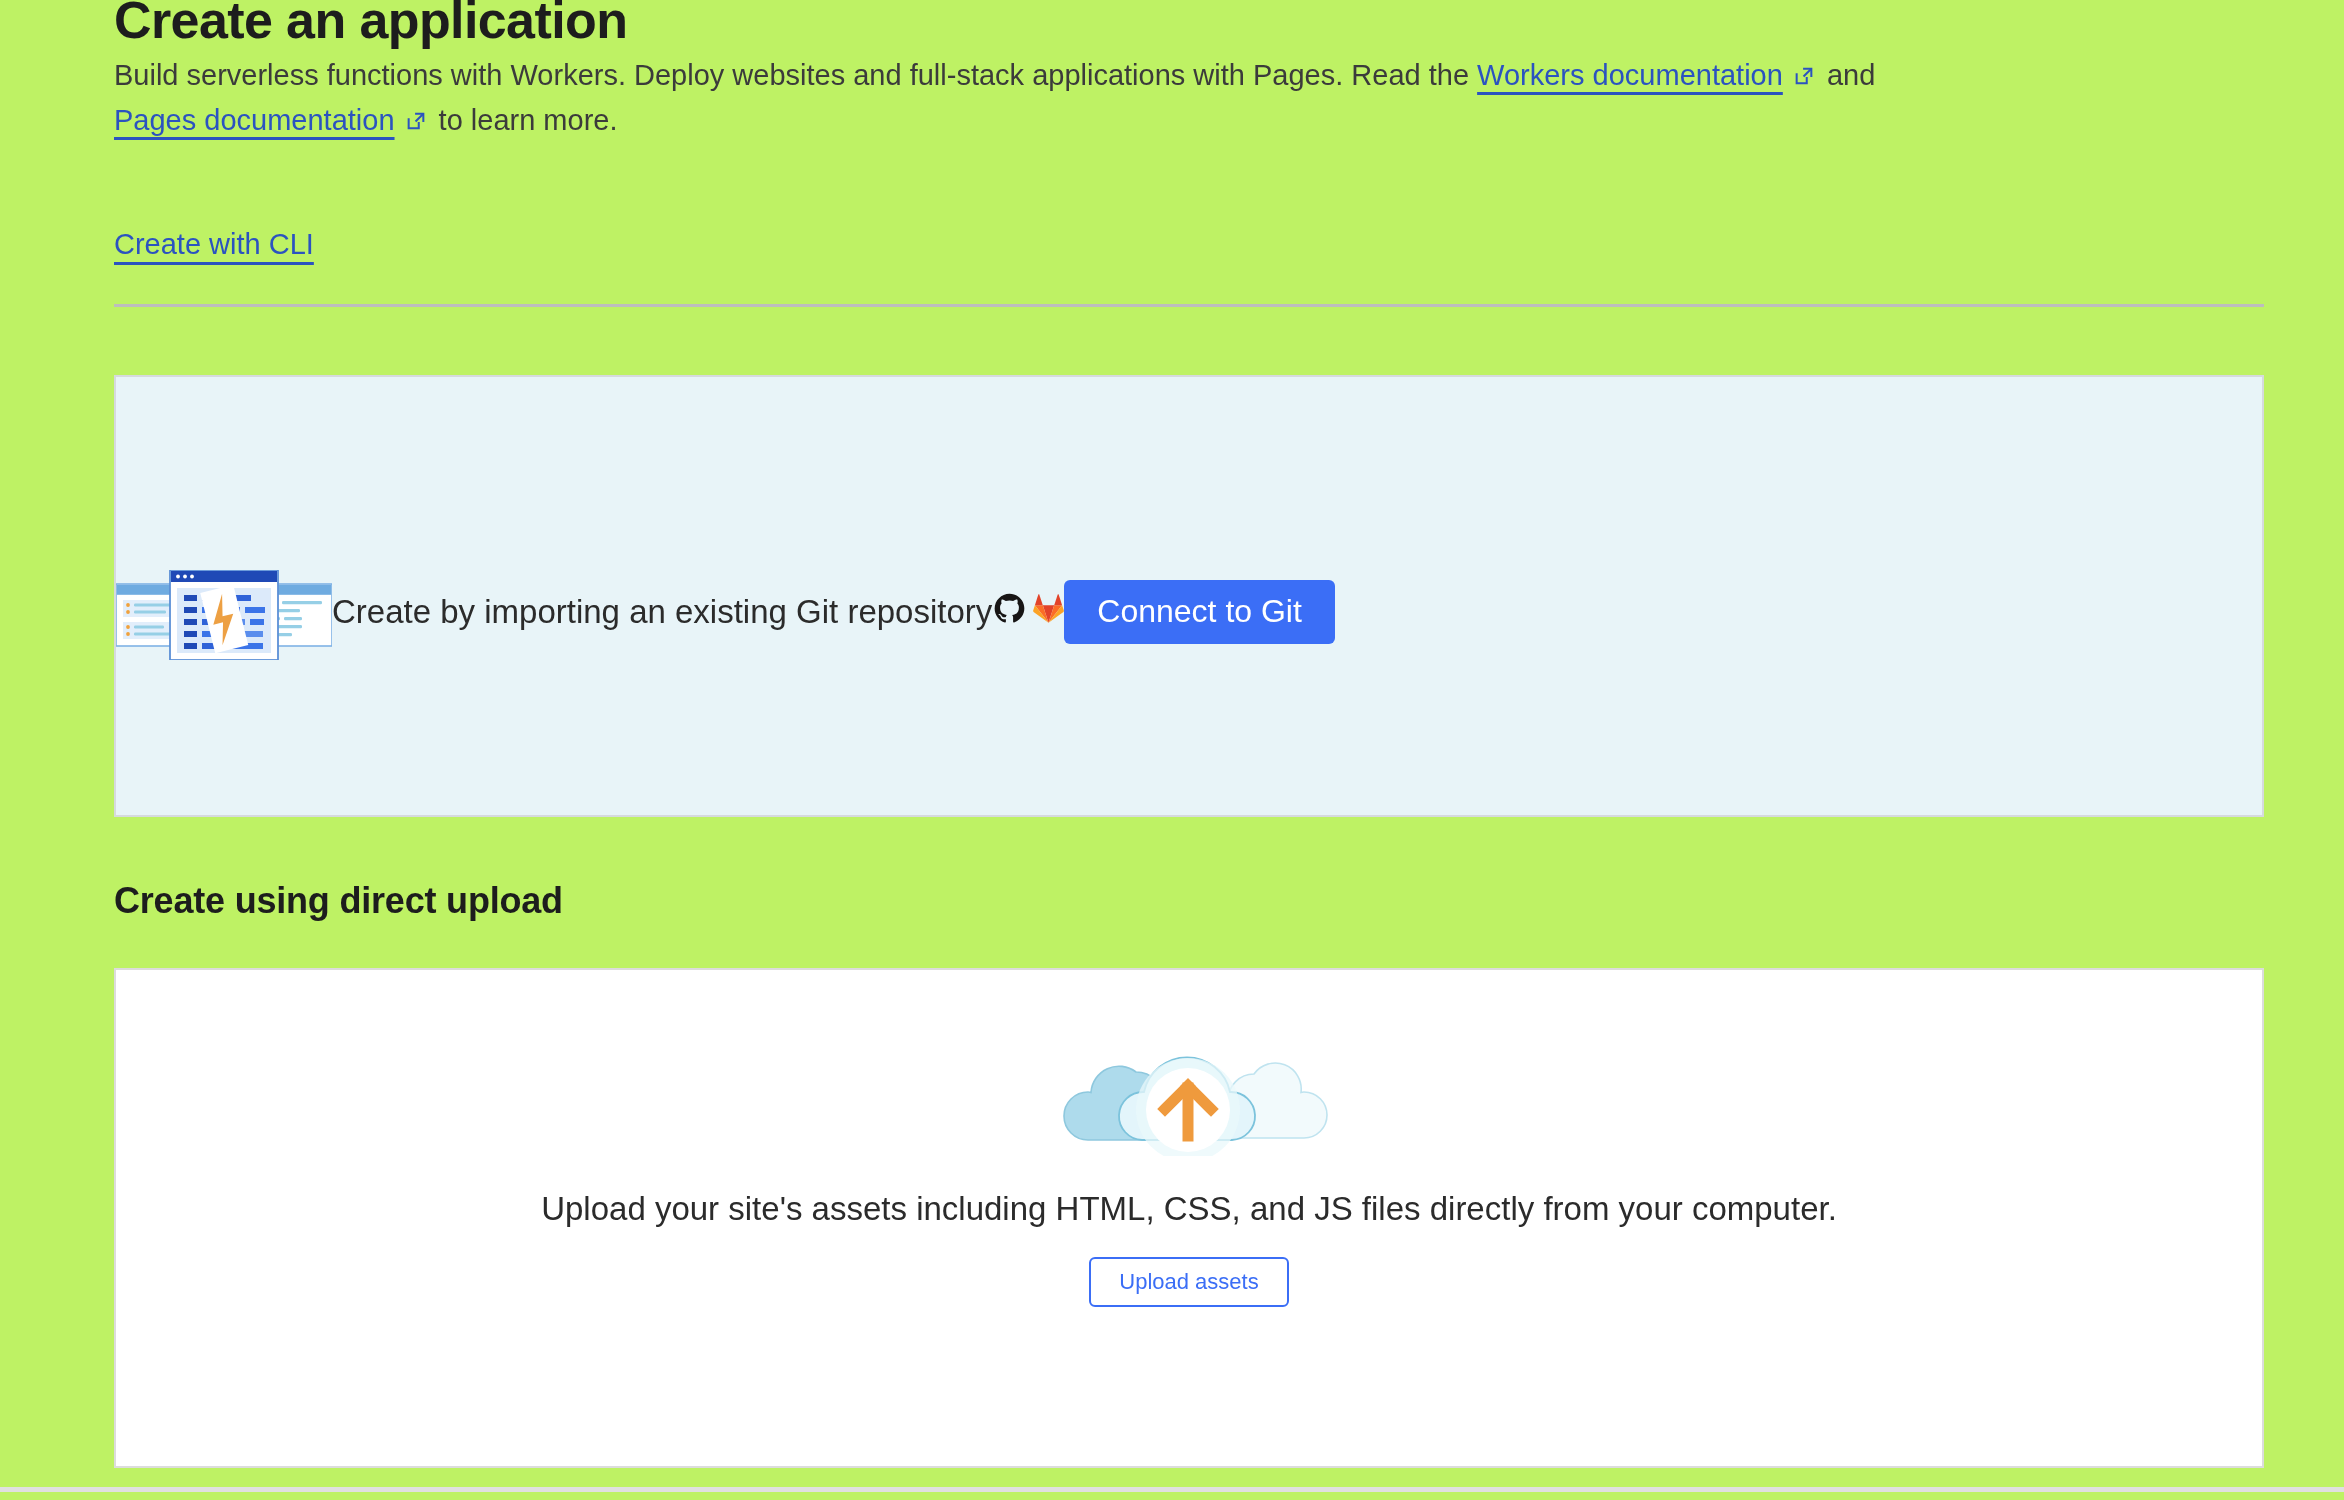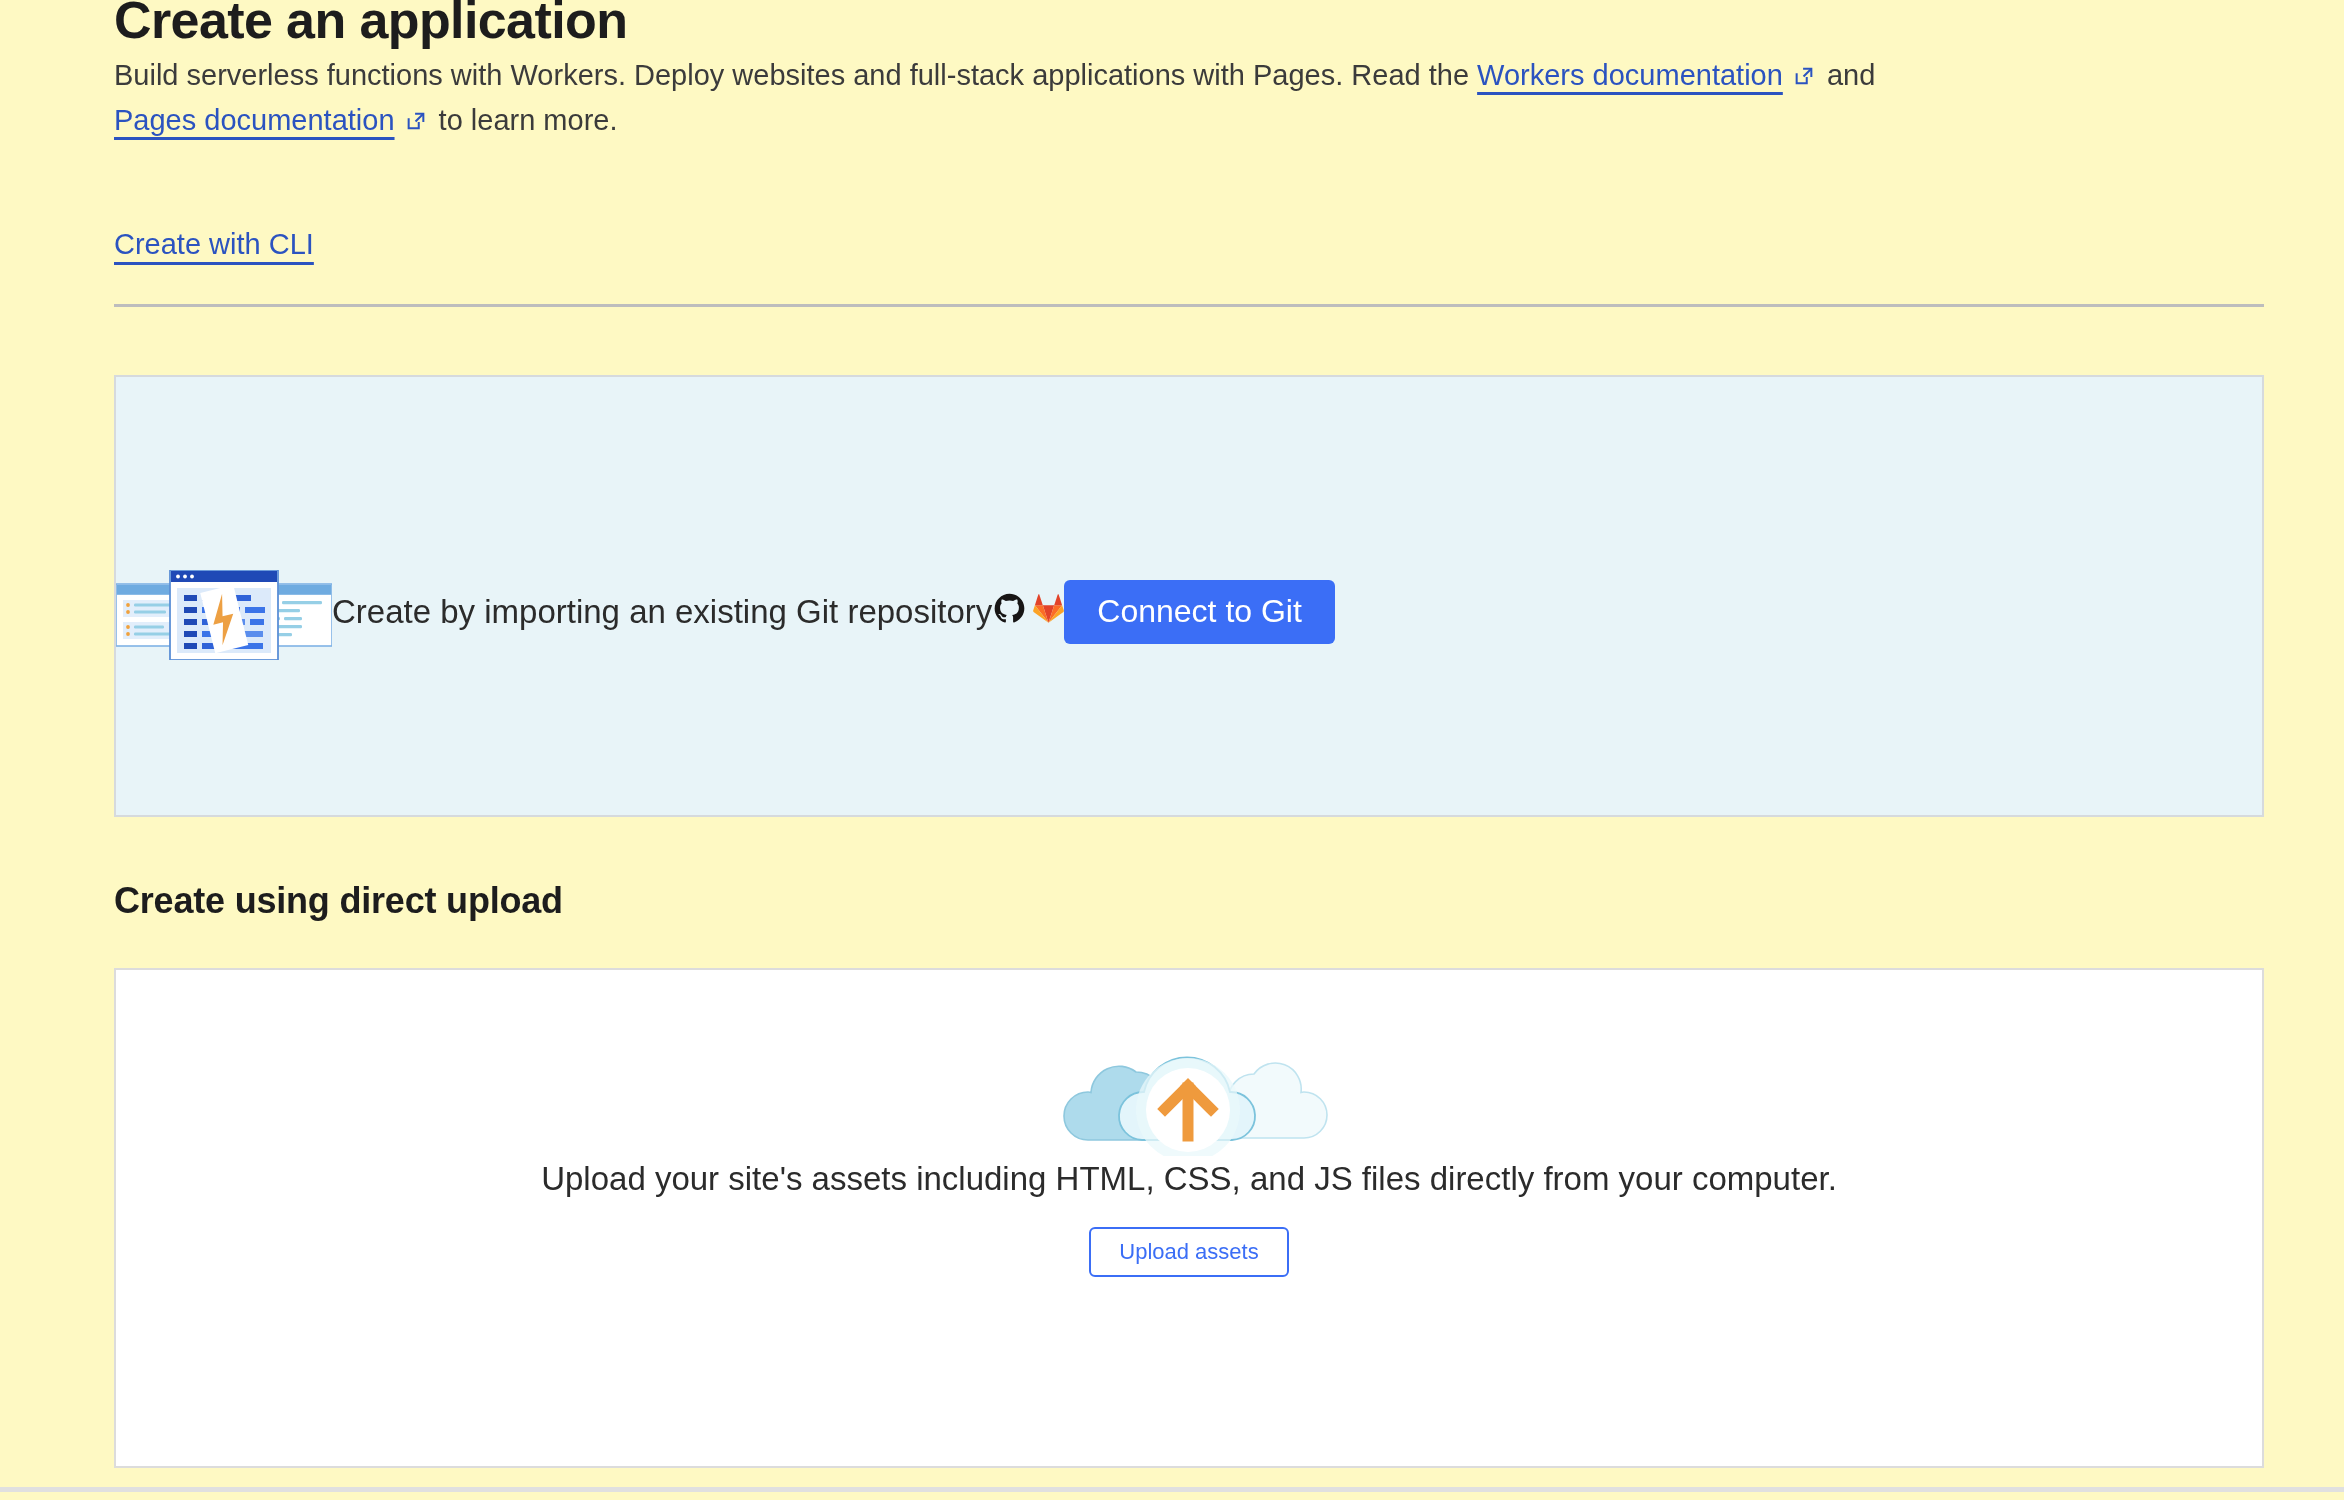--- a/index.html
+++ b/index.html
@@ -9,21 +9,21 @@
     height: 1500px;
     background: #ffffff;
     font-family: "Liberation Sans", sans-serif;
     overflow: hidden;
   }
 
   .page {
     position: relative;
     width: 2344px;
     height: 1500px;
-    background: #fef9c3;
+    background: #bef264;
   }
 
   
   .header {
     position: absolute;
     left: 114px;
     top: -12px;
     width: 2160px;
   }
 
@@ -186,20 +186,21 @@
     background: #ffffff;
     border: 2px solid #dcdcdc;
     display: flex;
     flex-direction: column;
     align-items: center;
   }
 
   .upload-illu { margin-top: 46px; }
 
   .upload-caption {
+    margin-top: 30px;
     font-size: 33px;
     color: #2b2b2b;
     white-space: nowrap;
   }
 
   .btn-outline {
     margin-top: 29px;
     background: #ffffff;
     color: #3b6ef6;
     border: 2px solid #3b6ef6;

